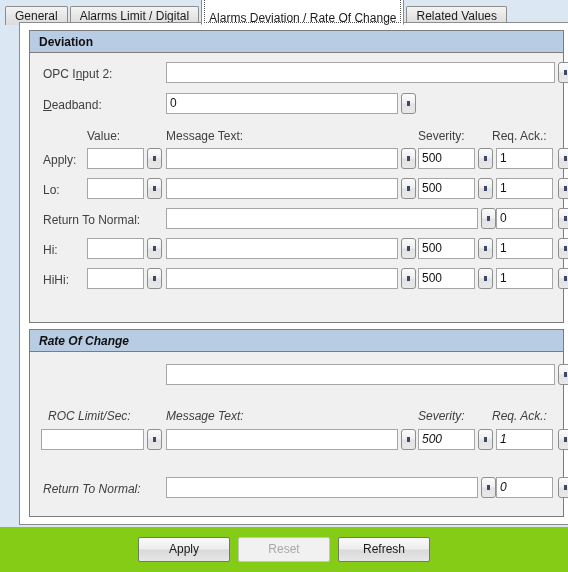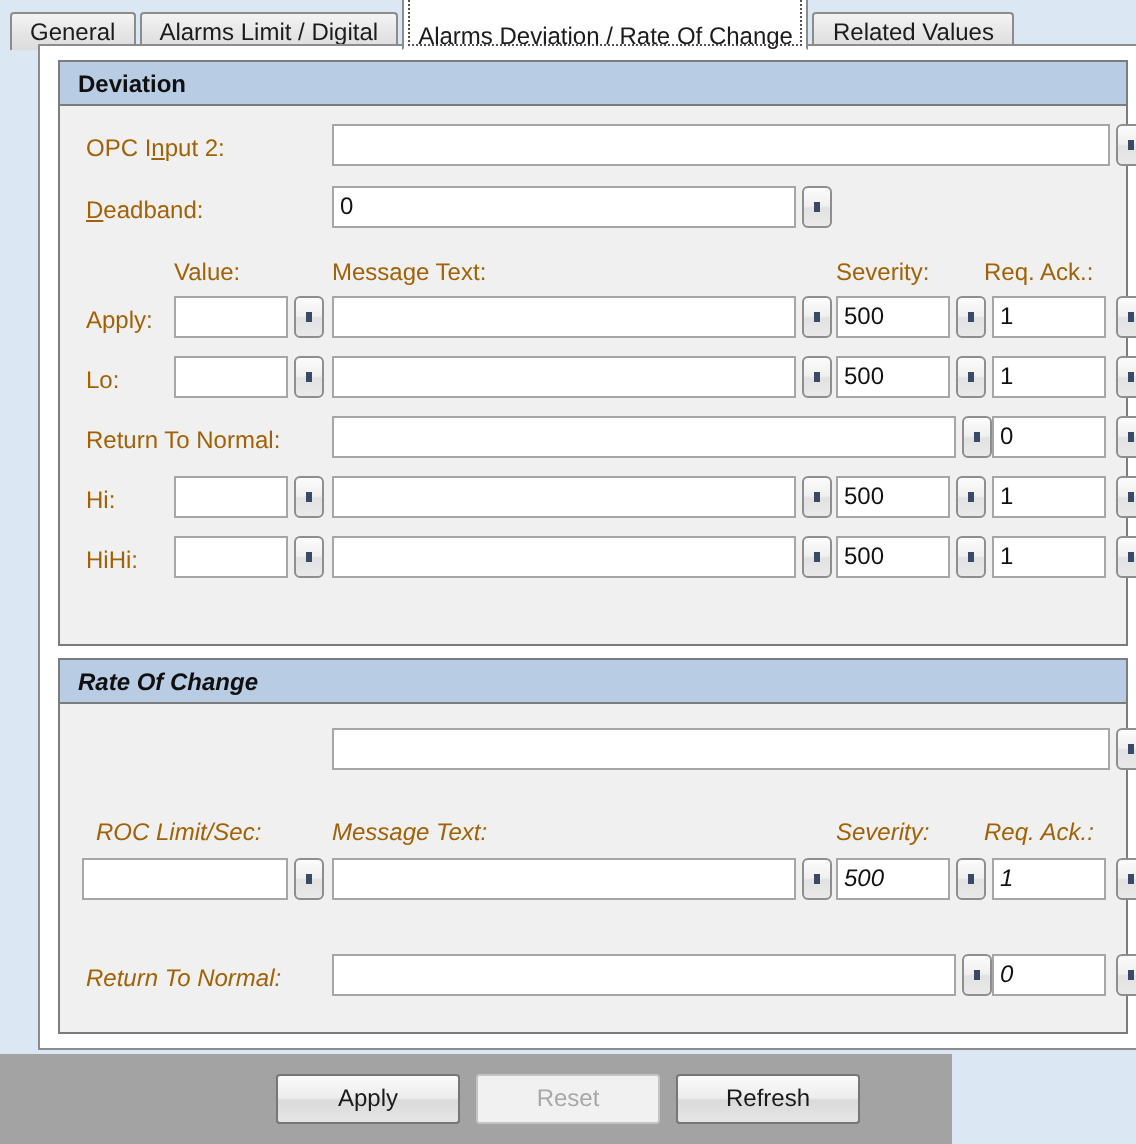--- a/index.html
+++ b/index.html
@@ -109,21 +109,21 @@
   }
   .group-body {
     position: relative;
     height: calc(100% - 22px);
   }
 
   
   .lbl {
     position: absolute;
     font-size: 12px;
-    color: #a16207;
+    color: #404040;
     white-space: nowrap;
     line-height: 14px;
   }
   .lbl u { text-decoration: underline; }
 
   .tb {
     position: absolute;
     height: 21px;
     background: #ffffff;
     border: 1px solid #a6a6a6;
@@ -151,22 +151,22 @@
   .btnsm .dot {
     width: 3px; height: 5px;
     background: #3a4a66;
     display: block;
   }
 
   
   #buttonbar {
     position: absolute;
     left: 0; top: 527px;
-    width: 476px; height: 45px;
-    background: #a3a3a3;
+    width: 568px; height: 45px;
+    background: #84cc16;
   }
   .btnbig {
     position: absolute;
     top: 10px;
     width: 92px; height: 25px;
     background: linear-gradient(to bottom, #fafafa 0%, #ededed 47%, #dadada 53%, #e6e6e6 100%);
     border: 1px solid #767676;
     border-radius: 2px;
     font-family: "Liberation Sans", sans-serif;
     font-size: 12px;

